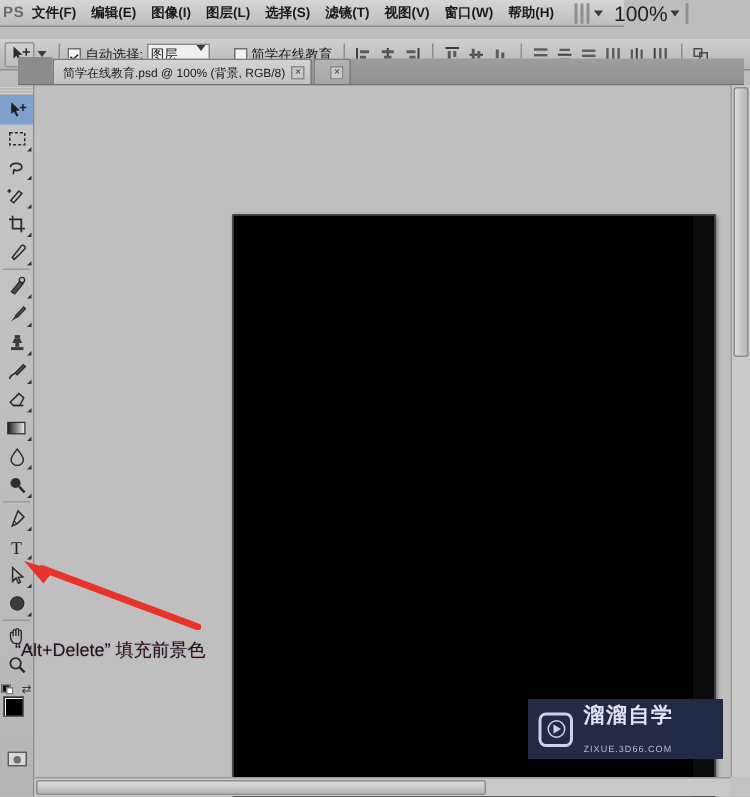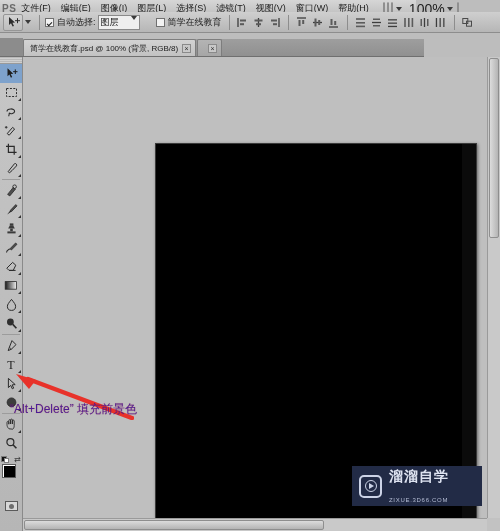--- a/index.html
+++ b/index.html
@@ -25,41 +25,42 @@
   }
   .ps-logo {
     width: 26px; height: 16px; margin-left: 2px;
     display: flex; align-items: center; justify-content: center;
     font-size: 10px; font-weight: bold; color: #6b6b6b;
     letter-spacing: 0.5px;
   }
   .menu-item {
     padding: 2px 5px; white-space: nowrap; cursor: default;
     font-size: 9px;
+    font-weight: bold;
   }
   .mb-sep {
     width: 1px; height: 12px; background: #8d8d8d; margin: 0 4px;
   }
   .mb-btn {
     width: 17px; height: 14px; margin: 0 1px;
     border: 1px solid #8f8f8f; border-radius: 1px;
     background: linear-gradient(#cfcfcf, #b2b2b2);
     display: flex; align-items: center; justify-content: center;
     font-size: 6px; color: #3b3b3b; overflow: hidden;
   }
   .mb-arrow {
     width: 0; height: 0; margin: 0 3px 0 2px;
     border-left: 3px solid transparent; border-right: 3px solid transparent;
     border-top: 4px solid #3a3a3a;
   }
   .zoomlabel { font-size: 14px; color: #1f1f1f; margin-left: 4px; }
 
   
   .optionsbar {
-    position: absolute; left: 0; top: 12px; width: 500px; height: 21px;
+    position: absolute; left: 0; top: 26px; width: 500px; height: 21px;
     background: linear-gradient(#cfcfcf, #b6b6b6);
     border-bottom: 1px solid #8d8d8d;
     display: flex; align-items: center;
     font-size: 9px; color: #1a1a1a;
   }
   .ob-toolicon {
     width: 20px; height: 17px; margin-left: 3px;
     display: flex; align-items: center; justify-content: center;
     background: linear-gradient(#d2d2d2, #bcbcbc);
     border: 1px solid #969696; border-radius: 2px;
@@ -90,21 +91,21 @@
   }
   .align-grp { display: flex; align-items: center; }
   .align-ic {
     width: 14px; height: 15px; margin: 0 1px;
     display: flex; align-items: center; justify-content: center;
     color: #3d3d3d; font-size: 7px;
   }
 
   
   .tabbar {
-    position: absolute; left: 0; top: 39px; width: 424px; height: 18px;
+    position: absolute; left: 12px; top: 39px; width: 484px; height: 18px;
     background: linear-gradient(#9e9e9e, #909090);
     border-bottom: 1px solid #6f6f6f;
     display: flex; align-items: flex-end;
   }
   .tab-gutter { width: 23px; height: 18px; background: #8c8c8c; }
   .doc-tab {
     height: 17px; display: flex; align-items: center;
     padding: 0 4px 0 6px; font-size: 8px; color: #1a1a1a;
     background: linear-gradient(#d3d3d3, #c2c2c2);
     border: 1px solid #7d7d7d; border-bottom: none;
@@ -236,22 +237,22 @@
   .wm-url {
     font-size: 6px; color: #b4bcd4; letter-spacing: 0.7px; line-height: 1;
   }
 
   
   .anno-arrow {
     position: absolute; left: 14px; top: 372px;
     width: 120px; height: 48px; pointer-events: none;
   }
   .anno-text {
-    position: absolute; left: 10px; top: 400px;
-    color: #4c1d95; font-size: 12px; line-height: 18px;
+    position: absolute; left: 10px; top: 424px;
+    color: #0f172a; font-size: 12px; line-height: 18px;
     white-space: nowrap; text-shadow: 0 0 1px rgba(200,0,0,0.4);
   }
   .anno-line { display: block; }
 
   
   .vscroll {
     position: absolute; right: 0; top: 57px; width: 13px; height: 461px;
     background: #c9c9c9; border-left: 1px solid #9a9a9a;
   }
   .hscroll {

